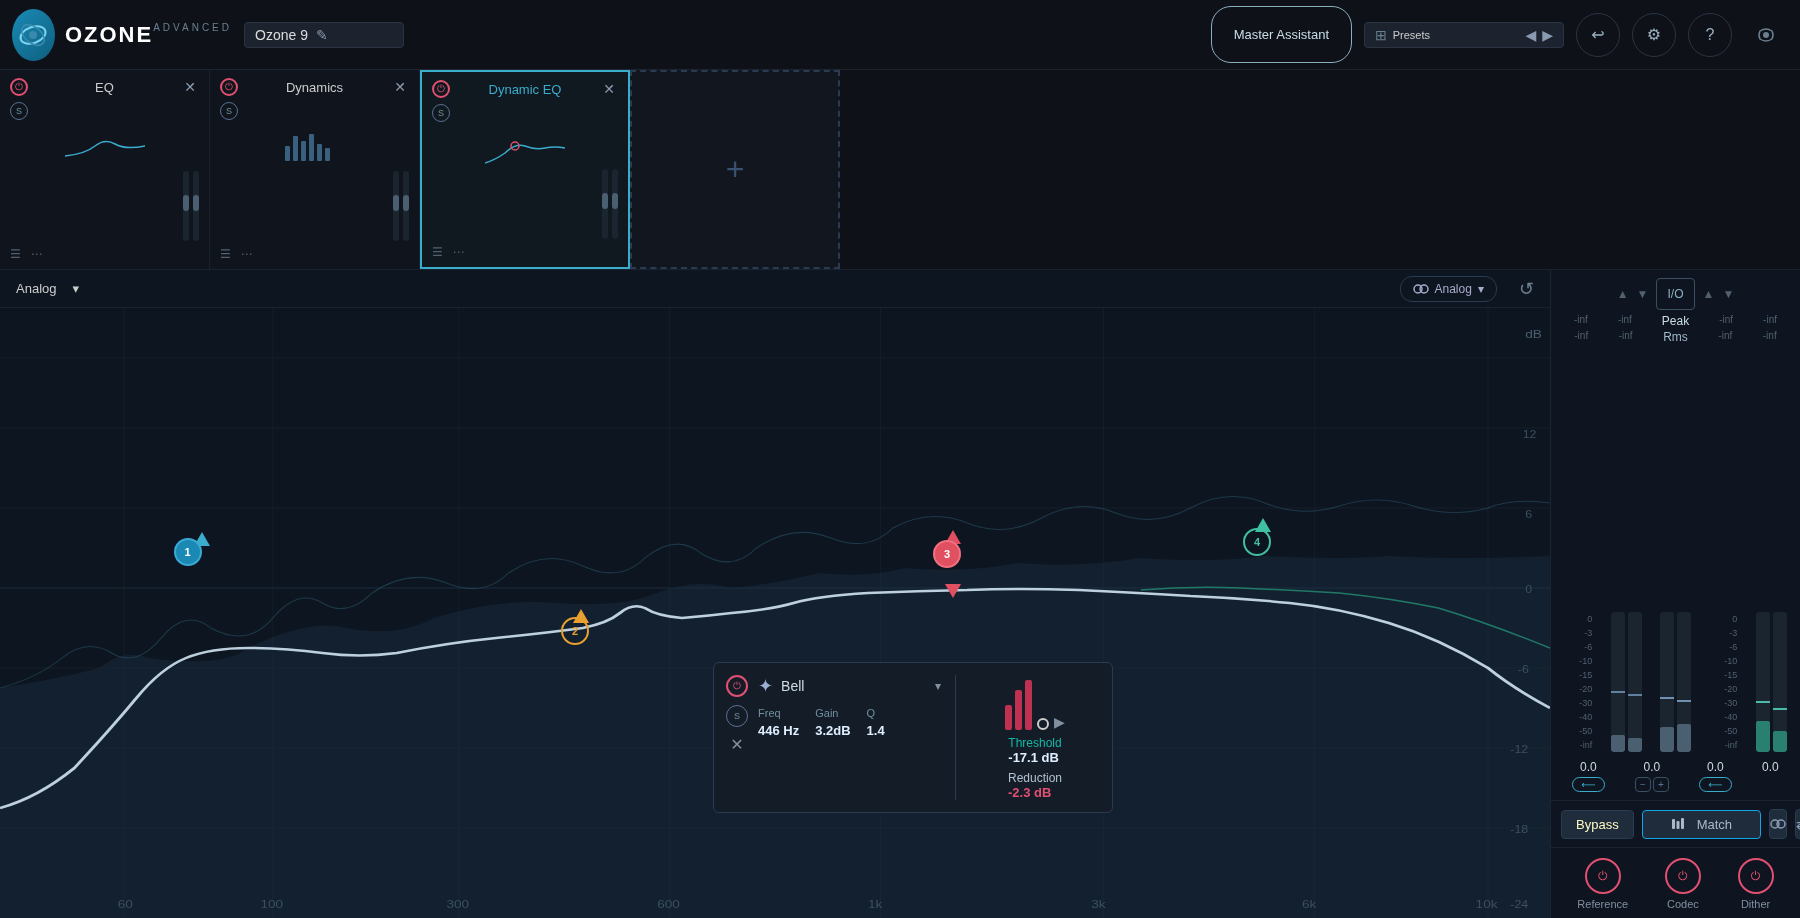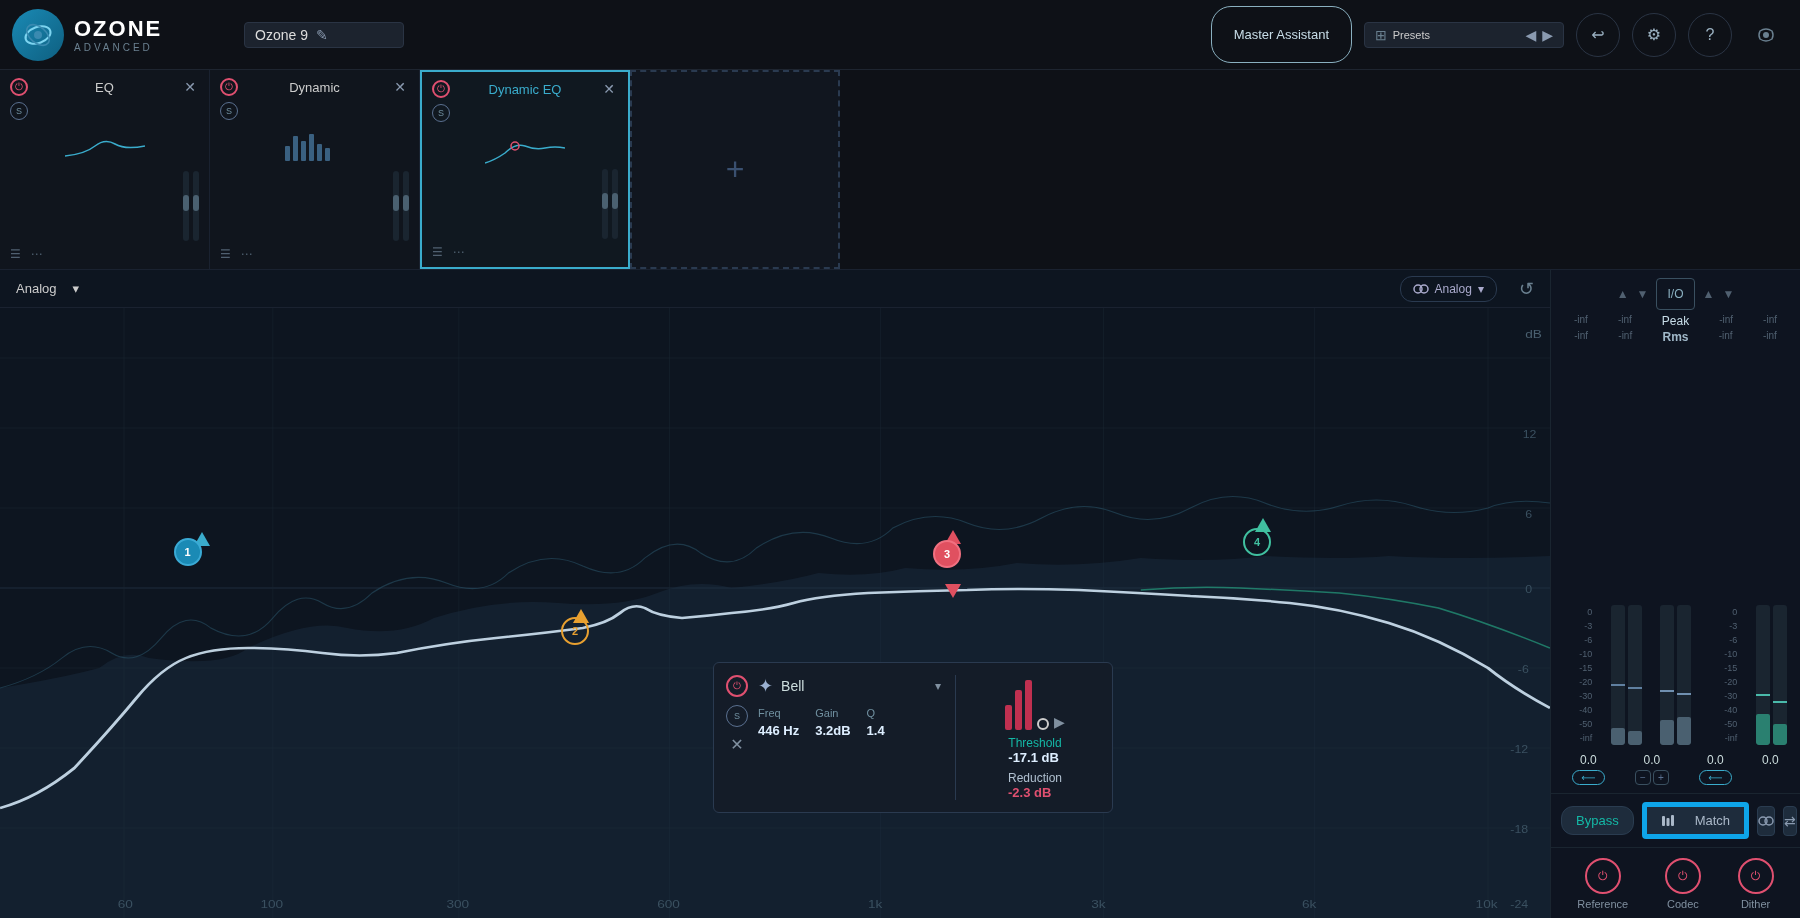--- a/index.html
+++ b/index.html
@@ -32,21 +32,21 @@
       width: 52px;
       height: 52px;
       background: linear-gradient(135deg, #1a8ab5, #0e5f80);
       border-radius: 50%;
       display: flex;
       align-items: center;
       justify-content: center;
       font-size: 22px;
       color: #7dd4f0;
     }
-    .logo-text { display: flex; flex-direction: column; }
+    .logo-text { display: flex; flex-direction: row; }
     .logo-ozone { font-size: 22px; font-weight: bold; color: #fff; letter-spacing: 2px; }
     .logo-advanced { font-size: 10px; color: #6a8090; letter-spacing: 3px; }
     .preset-area {
       display: flex;
       align-items: center;
       background: #1c232e;
       border: 1px solid #2a3444;
       border-radius: 4px;
       padding: 4px 10px;
       gap: 8px;
@@ -469,37 +469,37 @@
     .bottom-controls {
       display: flex;
       align-items: center;
       padding: 8px 10px;
       gap: 8px;
       border-top: 1px solid #1a2530;
     }
     .bypass-btn {
       background: #1e2c3c;
       border: 1px solid #2a3c50;
-      border-radius: 12px;
-      color: #14b8a6;
+      border-radius: 4px;
+      color: #fef9c3;
       padding: 6px 14px;
       font-size: 13px;
       cursor: pointer;
     }
     .match-btn {
       background: #1e2c3c;
-      border: 5px solid #0ea5e9;
+      border: 1px solid #0ea5e9;
       border-radius: 4px;
       color: #aab8c8;
-      padding: 6px 14px;
+      padding: 6px 28px;
       font-size: 13px;
       cursor: pointer;
       display: flex;
       align-items: center;
-      gap: 20px;
+      gap: 12px;
     }
     .link-icon-btn {
       width: 34px; height: 30px;
       border: 1px solid #2a3c50;
       border-radius: 4px;
       background: #1e2c3c;
       color: #8a9ab0;
       display: flex; align-items: center; justify-content: center;
       cursor: pointer; font-size: 14px;
     }
@@ -626,21 +626,21 @@
       <span class="menu-icon">☰</span>
       <span class="menu-icon">⋯</span>
     </div>
   </div>
 
   <div class="module-card">
     <div class="module-top">
       <div class="module-power">
         <span>⏻</span>
       </div>
-      <span class="module-name">Dynamic</span>
+      <span class="module-name">Dynamics</span>
       <div class="module-close">✕</div>
     </div>
     <div class="module-icons">
       <div class="module-s-btn">S</div>
     </div>
     <div class="module-viz">
       <svg width="80" height="40" viewBox="0 0 80 40">
         <rect x="10" y="20" width="5" height="15" fill="#3a6080" rx="1"></rect>
         <rect x="18" y="10" width="5" height="25" fill="#3a6080" rx="1"></rect>
         <rect x="26" y="15" width="5" height="20" fill="#3a6080" rx="1"></rect>
@@ -862,21 +862,21 @@
       <div class="meter-labels-row">
         <span style="font-size:10px;color:#506070;">-inf</span>
         <span style="font-size:10px;color:#506070;">-inf</span>
         <span style="color:#c8dde8; font-size:12px;">Peak</span>
         <span style="font-size:10px;color:#506070;">-inf</span>
         <span style="font-size:10px;color:#506070;">-inf</span>
       </div>
       <div class="meter-value-row">
         <span style="font-size:10px;color:#506070;">-inf</span>
         <span style="font-size:10px;color:#506070;">-inf</span>
-        <span style="color:#a0b8c8; font-size:12px;font-weight:bold;">Rms</span>
+        <span style="color:#a0b8c8; font-size:12px;">Rms</span>
         <span style="font-size:10px;color:#506070;">-inf</span>
         <span style="font-size:10px;color:#506070;">-inf</span>
       </div>
 
       <div class="meters-row">
 
         <div class="meter-scale">
           <span>0</span>
           <span>-3</span>
           <span>-6</span>

